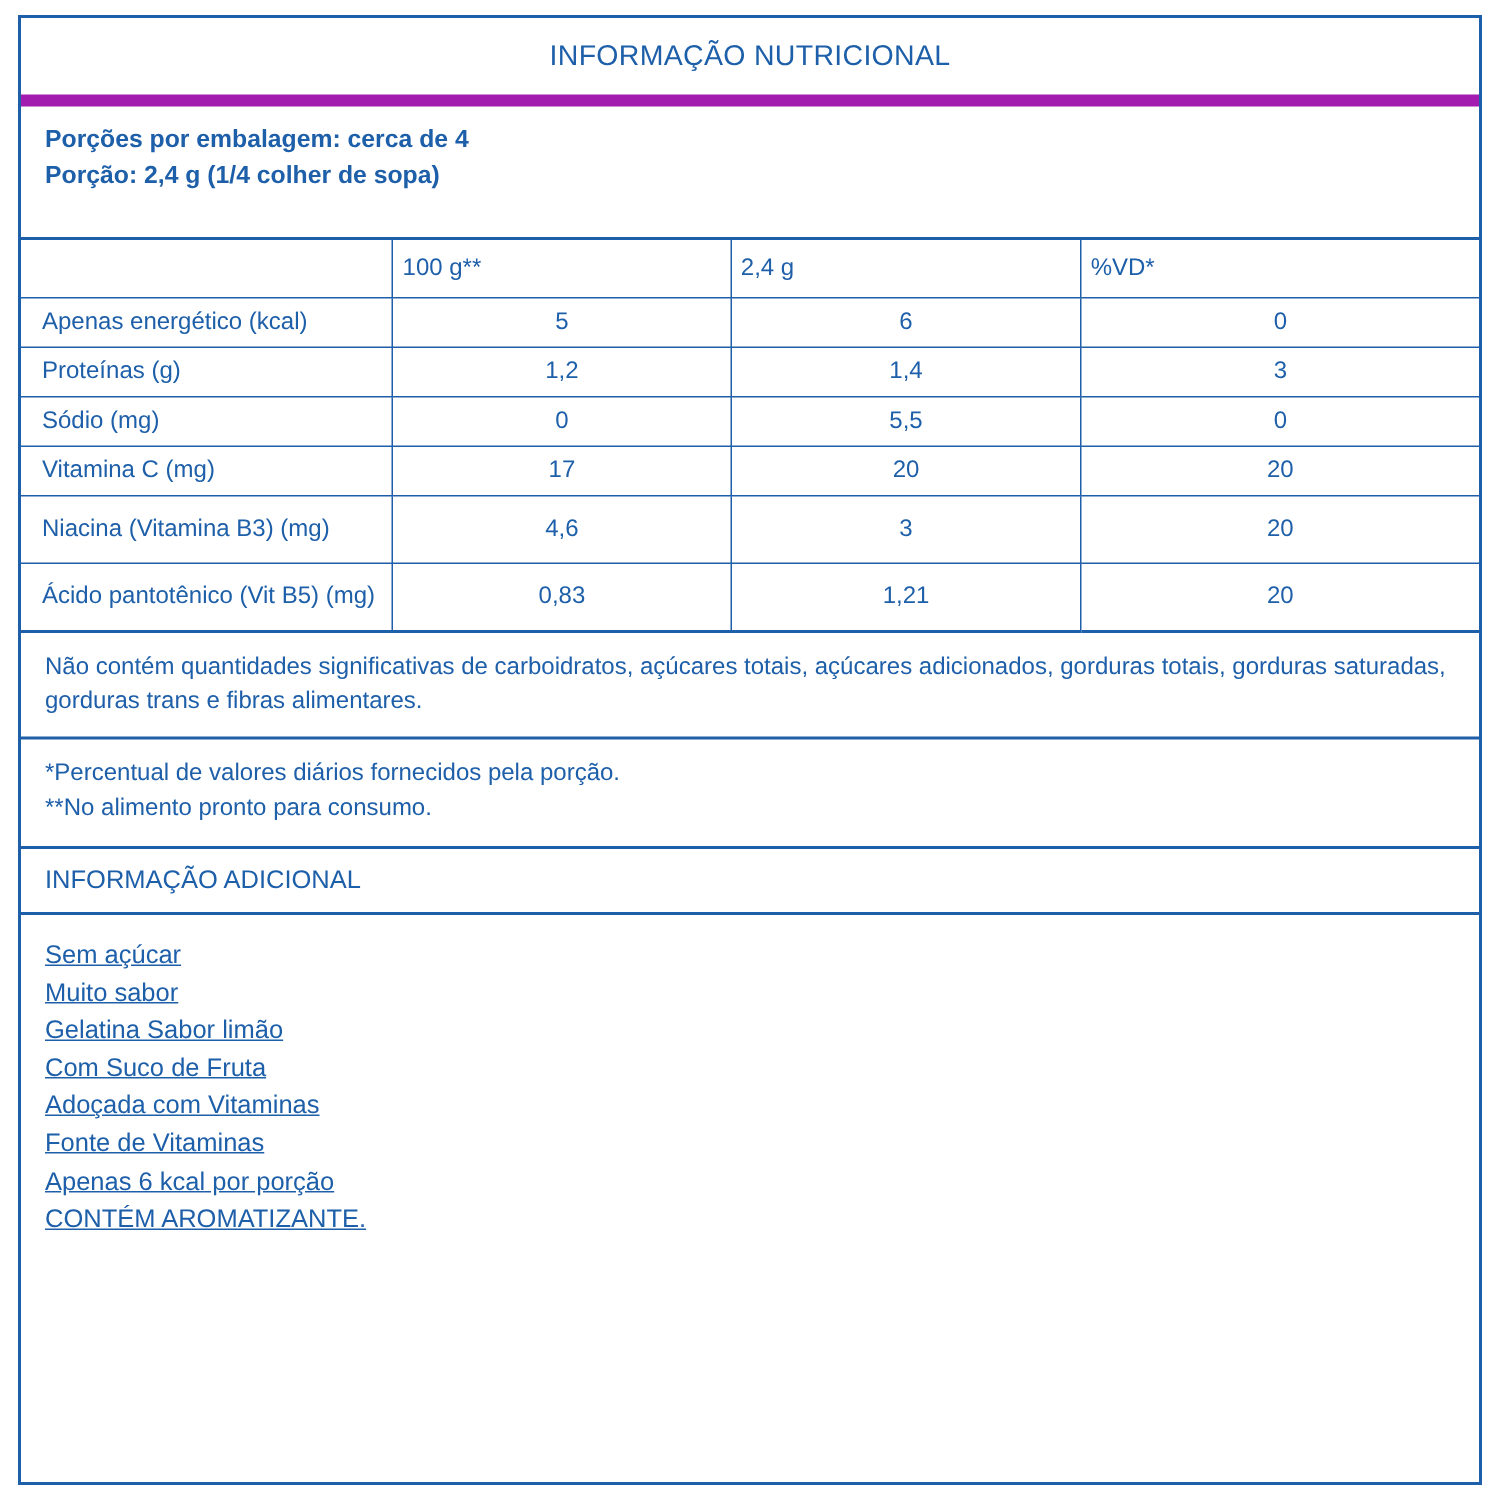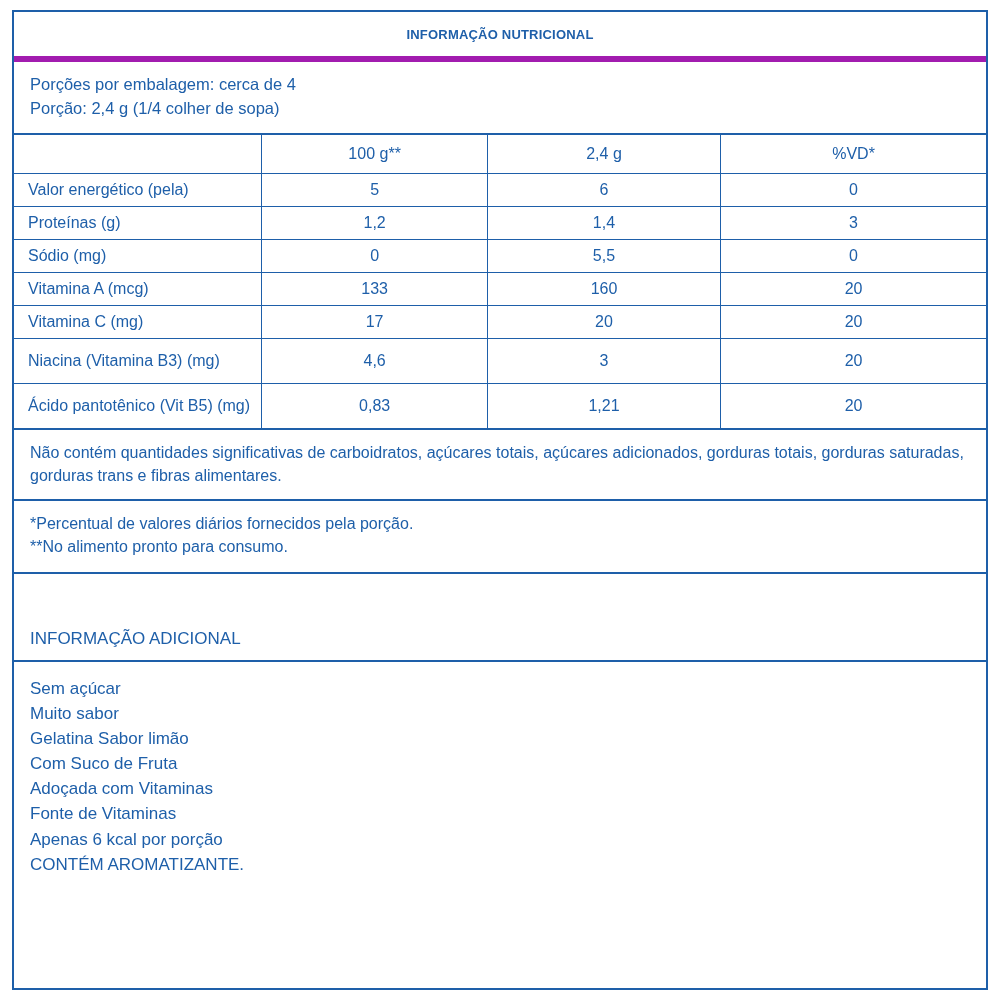--- a/index.html
+++ b/index.html
@@ -23,33 +23,33 @@
     box-sizing: border-box;
     width: 976px;
     height: 980px;
     border: 2px solid #1e5fa9;
     display: flex;
     flex-direction: column;
   }
   
   .title-row {
     box-sizing: border-box;
-    border-bottom: 6px solid #a21caf;
+    border-bottom: 8px solid #a21caf;
     text-align: center;
-    font-weight: bold;
-    font-size: 13px;
+    font-weight: normal;
+    font-size: 19px;
     letter-spacing: 0.2px;
     padding: 15px 0 14px 0;
   }
   
   .portions {
     box-sizing: border-box;
     border-bottom: 2px solid #1e5fa9;
-    padding: 11px 16px 12px 16px;
-    font-weight: normal;
+    padding: 11px 16px 28px 16px;
+    font-weight: bold;
     font-size: 16.5px;
     line-height: 1.45;
   }
   
   table.nut {
     width: 100%;
     border-collapse: collapse;
     font-size: 16px;
     table-layout: fixed;
   }
@@ -63,21 +63,21 @@
     border-right: 1.5px solid #1e5fa9;
     padding: 7px 10px 7px 14px;
     color: #1e5fa9;
     font-weight: normal;
     vertical-align: middle;
   }
   table.nut th:last-child, table.nut td:last-child {
     border-right: none;
   }
   table.nut th {
-    text-align: center;
+    text-align: left;
     padding: 10px 6px 10px 6px;
   }
   table.nut th.blank { border-right: 1.5px solid #1e5fa9; }
   table.nut td.val {
     text-align: center;
     padding-left: 6px;
     padding-right: 6px;
   }
   table.nut tr.tall td { padding-top: 13px; padding-bottom: 13px; }
   table.nut tr:last-child td { border-bottom: 2px solid #1e5fa9; }
@@ -88,30 +88,29 @@
     padding: 11px 16px 12px 16px;
     font-size: 16px;
     line-height: 1.45;
   }
   .note.two { padding-bottom: 13px; }
   .section-head {
     box-sizing: border-box;
     border-bottom: 2px solid #1e5fa9;
     padding: 11px 16px 11px 16px;
     font-size: 17px;
-    margin-top: 44px;
   }
   .additional {
     box-sizing: border-box;
     padding: 14px 16px 10px 16px;
     font-size: 17px;
     line-height: 1.48;
     flex: 1;
   }
-  .additional div { white-space: pre; }
+  .additional div { white-space: pre; text-decoration: underline; }
 </style>
 </head>
 <body>
 
 <div class="label-wrap">
   <div class="label">
 
     <div class="title-row">INFORMAÇÃO NUTRICIONAL</div>
 
     <div class="portions">
@@ -129,42 +128,36 @@
       <thead>
         <tr>
           <th class="blank"></th>
           <th>100 g**</th>
           <th>2,4 g</th>
           <th>%VD*</th>
         </tr>
       </thead>
       <tbody>
         <tr>
-          <td>Valor energético (pela)</td>
+          <td>Apenas energético (kcal)</td>
           <td class="val">5</td>
           <td class="val">6</td>
           <td class="val">0</td>
         </tr>
         <tr>
           <td>Proteínas (g)</td>
           <td class="val">1,2</td>
           <td class="val">1,4</td>
           <td class="val">3</td>
         </tr>
         <tr>
           <td>Sódio (mg)</td>
           <td class="val">0</td>
           <td class="val">5,5</td>
           <td class="val">0</td>
-        </tr>
-        <tr>
-          <td>Vitamina A (mcg)</td>
-          <td class="val">133</td>
-          <td class="val">160</td>
-          <td class="val">20</td>
         </tr>
         <tr>
           <td>Vitamina C (mg)</td>
           <td class="val">17</td>
           <td class="val">20</td>
           <td class="val">20</td>
         </tr>
         <tr class="tall">
           <td>Niacina (Vitamina B3) (mg)</td>
           <td class="val">4,6</td>

